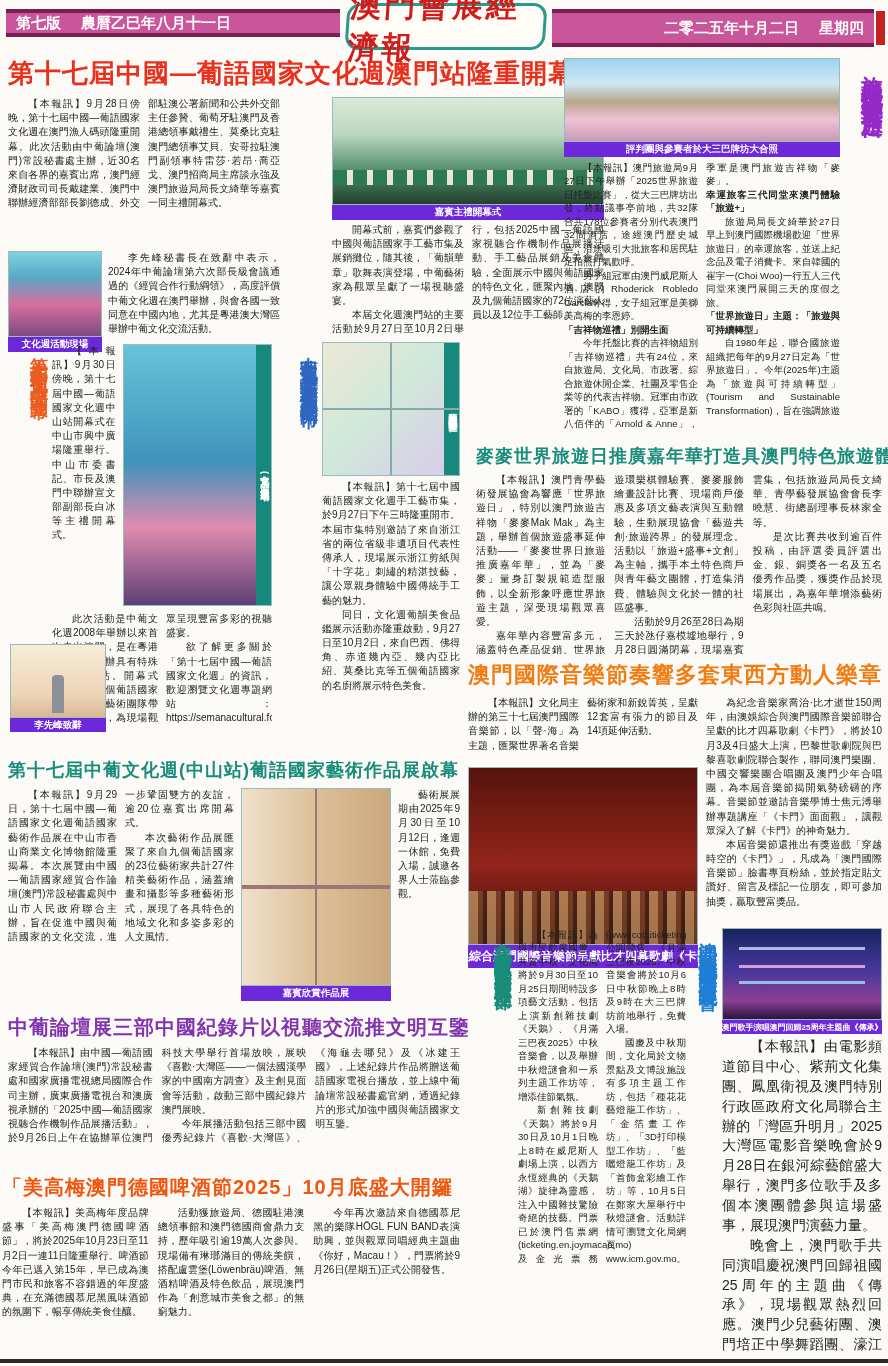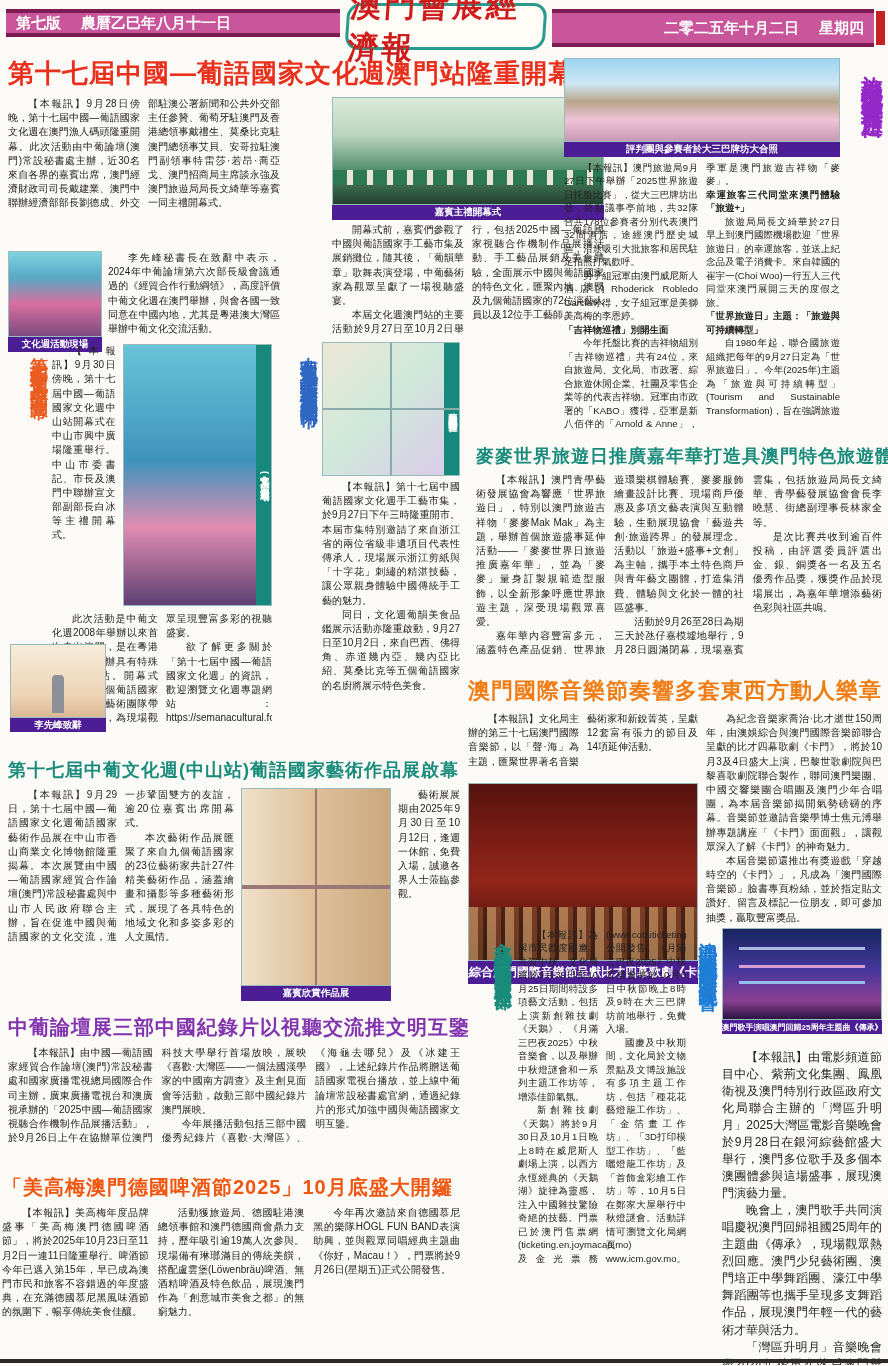--- a/index.html
+++ b/index.html
@@ -20,21 +20,21 @@
 
   
   .hl{font-weight:700;letter-spacing:1px;white-space:nowrap;}
   .vhead{writing-mode:vertical-rl;font-weight:700;letter-spacing:3px;line-height:1.05;
          display:block;text-align:left;}
   .body-txt p{margin:0;text-indent:2em;text-align:justify;}
   .body-txt{font-size:10px;line-height:1.42;color:#222;overflow:hidden;}
   .cols2{column-count:2;column-gap:8px;}
   .cols3{column-count:3;column-gap:9px;}
   .sub{font-weight:700;text-indent:0 !important;}
-  .cap{background:#4c1d95;color:#fff;font-size:9.5px;font-weight:700;
+  .cap{background:#6d28d9;color:#fff;font-size:9.5px;font-weight:700;
        display:flex;align-items:center;justify-content:center;white-space:nowrap;overflow:hidden;}
   .vcap{position:absolute;top:0;right:0;bottom:0;width:15px;background:#17897c;color:#fff;
         writing-mode:vertical-rl;font-size:9px;font-weight:700;letter-spacing:1px;
         display:flex;align-items:flex-start;justify-content:center;padding-top:4px;}
   .photo{position:relative;border:1px solid #9bb;overflow:hidden;}
 
   
   .ph-stage{background:linear-gradient(180deg,#dcead9 0%,#b9d6bd 35%,#4d8a66 70%,#23402f 100%);}
   .ph-stage:after{content:"";position:absolute;left:0;right:0;bottom:18%;height:14%;
         background:repeating-linear-gradient(90deg,#2d7a52 0 14px,#e8e4da 14px 20px);}
@@ -154,21 +154,21 @@
 <div class="abs" style="left:476px;top:444px;width:406px;height:228px;">
   <div class="hl" style="font-size:18px;color:#1a8c7b;">麥麥世界旅遊日推廣嘉年華打造具澳門特色旅遊體驗</div>
   <div class="body-txt cols3" style="height:196px;margin-top:5px;">
     <p>【本報訊】澳門青學藝術發展協會為響應「世界旅遊日」，特別以澳門旅遊吉祥物「麥麥Mak Mak」為主題，舉辦首個旅遊盛事延伸活動——「麥麥世界日旅遊推廣嘉年華」，並為「麥麥」量身訂製規範造型服飾，以全新形象呼應世界旅遊主題，深受現場觀眾喜愛。</p>
     <p>嘉年華內容豐富多元，涵蓋特色產品促銷、世界旅遊環樂棋體驗賽、麥麥服飾繪畫設計比賽、現場商戶優惠及多項文藝表演與互動體驗，生動展現協會「藝遊共創·旅遊跨界」的發展理念。活動以「旅遊+盛事+文創」為主軸，攜手本土特色商戶與青年藝文團體，打造集消費、體驗與文化於一體的社區盛事。</p>
     <p>活動於9月26至28日為期三天於氹仔嘉模墟地舉行，9月28日圓滿閉幕，現場嘉賓雲集，包括旅遊局局長文綺華、青學藝發展協會會長李曉慧、街總副理事長林家全等。</p>
     <p>是次比賽共收到逾百件投稿，由評選委員評選出金、銀、銅獎各一名及五名優秀作品獎，獲獎作品於現場展出，為嘉年華增添藝術色彩與社區共鳴。</p>
   </div>
 </div>
 
-<div class="abs" style="left:468px;top:676px;width:414px;height:306px;">
+<div class="abs" style="left:468px;top:660px;width:414px;height:306px;">
   <div class="hl" style="font-size:22px;color:#f07c14;">澳門國際音樂節奏響多套東西方動人樂章</div>
   <div style="display:flex;gap:8px;margin-top:6px;">
     <div style="width:230px;">
       <div class="body-txt cols2" style="height:68px;">
         <p>【本報訊】文化局主辦的第三十七屆澳門國際音樂節，以「聲·海」為主題，匯聚世界著名音樂藝術家和新銳菁英，呈獻12套富有張力的節目及14項延伸活動。</p>
       </div>
       <div class="photo ph-opera" style="width:230px;height:178px;margin-top:3px;"></div>
       <div class="cap" style="width:230px;height:23px;font-size:12px;">澳娛綜合澳門國際音樂節呈獻比才四幕歌劇《卡門》</div>
     </div>
     <div class="body-txt" style="width:176px;height:268px;">
@@ -216,20 +216,20 @@
 <div class="abs body-txt cols2" style="left:518px;top:928px;width:168px;height:428px;font-size:9.5px;">
   <p>【本報訊】為與市民歡度國慶、共賀中秋，文化局將於9月30日至10月25日期間特設多項藝文活動，包括上演新創雜技劇《天鵝》、《月滿三巴夜2025》中秋音樂會，以及舉辦中秋燈謎會和一系列主題工作坊等，增添佳節氣氛。</p>
   <p>新創雜技劇《天鵝》將於9月30日及10月1日晚上8時在威尼斯人劇場上演，以西方永恆經典的《天鵝湖》旋律為靈感，注入中國雜技驚險奇絕的技藝。門票已於澳門售票網(ticketing.en.joymacao.mo)及金光票務(www.cotaiticketing.com)公開發售。《月滿三巴夜2025》中秋音樂會將於10月6日中秋節晚上8時及9時在大三巴牌坊前地舉行，免費入場。</p>
   <p>國慶及中秋期間，文化局於文物景點及文博設施設有多項主題工作坊，包括「種花花藝燈籠工作坊」、「金箔畫工作坊」、「3D打印模型工作坊」、「藍曬燈籠工作坊」及「首飾盒彩繪工作坊」等，10月5日在鄭家大屋舉行中秋燈謎會。活動詳情可瀏覽文化局網頁www.icm.gov.mo。</p>
 </div>
 
 <div class="abs vhead" style="left:686px;top:928px;width:32px;height:406px;font-size:19px;color:#1f7ed6;">澳門演藝單位參與灣區升明月音樂晚會</div>
 <div class="abs" style="left:722px;top:928px;width:160px;height:430px;">
   <div class="photo ph-night" style="width:160px;height:92px;"></div>
   <div class="cap" style="width:160px;height:14px;font-size:8px;">澳門歌手演唱澳門回歸25周年主題曲《傳承》</div>
-  <div class="body-txt" style="width:160px;height:316px;margin-top:15px;font-size:12px;">
+  <div class="body-txt" style="width:160px;height:316px;margin-top:3px;font-size:14px;">
     <p>【本報訊】由電影頻道節目中心、紫荊文化集團、鳳凰衛視及澳門特別行政區政府文化局聯合主辦的「灣區升明月」2025大灣區電影音樂晚會於9月28日在銀河綜藝館盛大舉行，澳門多位歌手及多個本澳團體參與這場盛事，展現澳門演藝力量。</p>
     <p>晚會上，澳門歌手共同演唱慶祝澳門回歸祖國25周年的主題曲《傳承》，現場觀眾熱烈回應。澳門少兒藝術團、澳門培正中學舞蹈團、濠江中學舞蹈團等也攜手呈現多支舞蹈作品，展現澳門年輕一代的藝術才華與活力。</p>
     <p>「灣區升明月」音樂晚會繼2024年後再次落戶澳門舉行，文化局透過活動展示澳門文化內涵，講好中國故事，發揮澳門「以中華文化為主流、多元文化共存的交流合作基地」的定位作用。</p>
   </div>
 </div>
 
 <div class="abs rule-bottom" style="left:0;top:1359px;width:888px;height:4px;"></div>
 
 </body></html>

